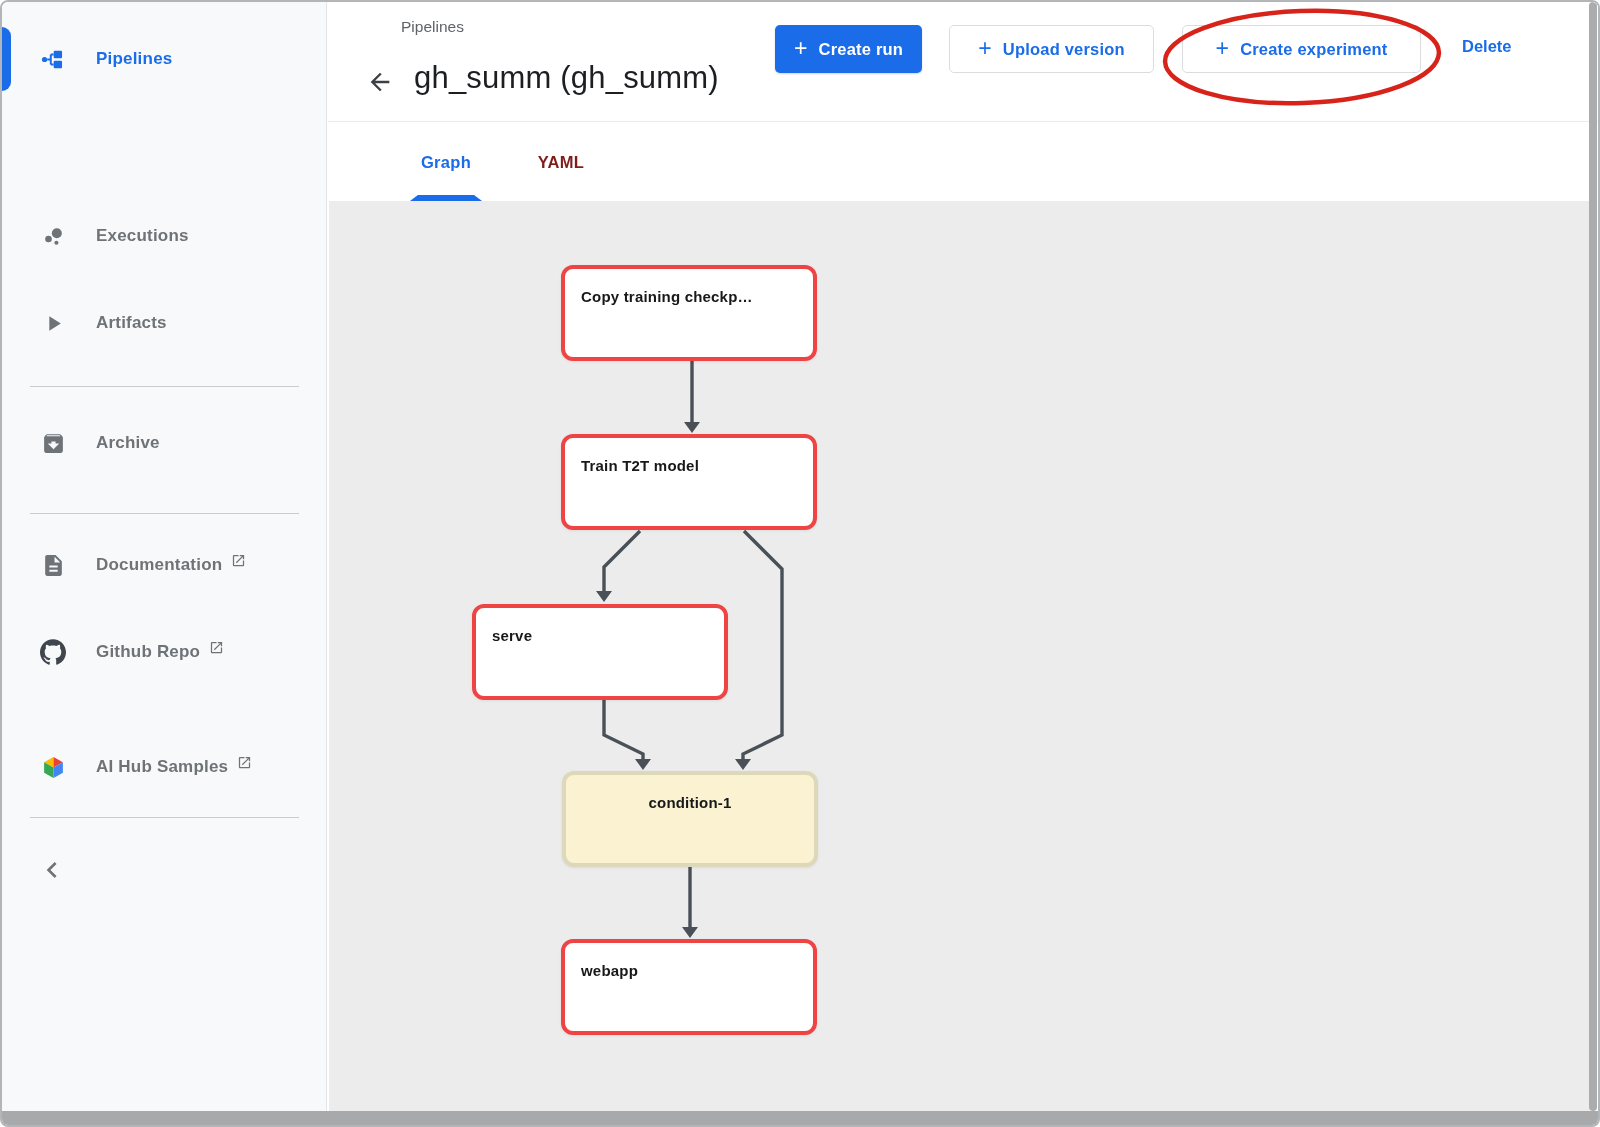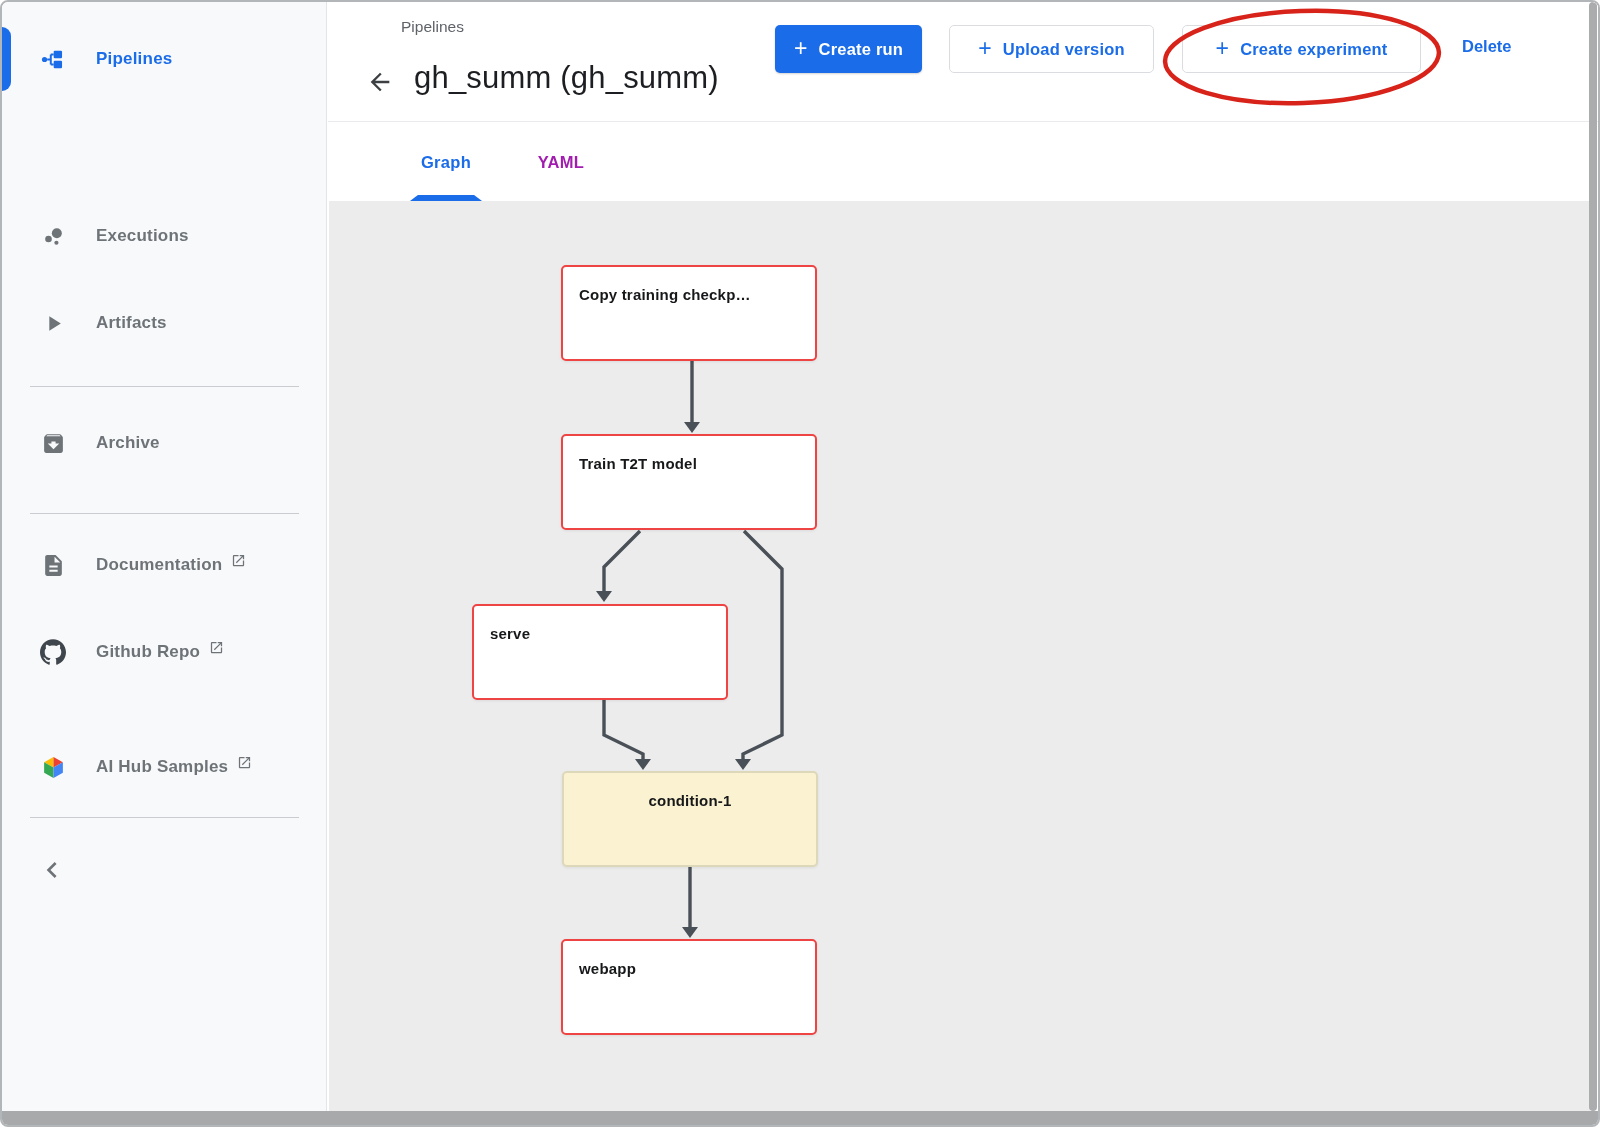--- a/index.html
+++ b/index.html
@@ -48,32 +48,32 @@
   .btn .plus { font-size:23px; font-weight:normal; margin-right:11px; transform:translateY(-1px); }
   .btn-primary { left:447px; width:147px; background:#1a6ce8; color:#fff; box-shadow:0 1px 2px rgba(0,0,0,.18); }
   .btn-outline { background:#fff; border:1px solid #dadce0; color:#1a6ce8; }
   .btn-upload { left:621px; width:205px; }
   .btn-create-exp { left:854px; width:239px; }
   .delete-link { position:absolute; left:1134px; top:35px; font-size:16.5px; font-weight:bold; color:#1a6ce8; cursor:pointer; }
   .annotation-svg { position:absolute; left:826px; top:0; width:296px; height:112px; pointer-events:none; }
 
   .tabbar { position:absolute; left:0; top:121px; right:0; height:78px; background:#fff;margin-left:44px; }
   .tab { position:absolute; top:0; height:78px; display:flex; align-items:center; justify-content:center;
-         font-size:16.5px; font-weight:bold; letter-spacing:.3px; cursor:pointer; color:#a21caf; }
+         font-size:16.5px; font-weight:bold; letter-spacing:.3px; cursor:pointer; color:#7f1d1d; }
   .tab-graph { left:38px; width:72px; color:#1a6ce8; }
   .tab-yaml { left:158px; width:62px; }
   .tab-underline { position:absolute; left:38px; bottom:0; width:72px; height:6px; background:#1a6ce8;
                    clip-path:polygon(11% 0, 89% 0, 100% 100%, 0 100%); }
 
   
   .graph-area { position:absolute; left:1px; top:199px; right:8px; bottom:0; background:#ececec; }
   .edges-svg { position:absolute; left:0; top:0; }
   .gnode {
     position:absolute; width:256px; height:96px; background:#fff;
-    border:2px solid #ef4444; border-radius:5px; padding:19px 16px 0 16px;
+    border:4px solid #ef4444; border-radius:12px; padding:19px 16px 0 16px;
     font-size:15px; font-weight:bold; color:#17181a; letter-spacing:.2px;
     box-shadow:0 1px 3px rgba(0,0,0,.07); cursor:pointer; white-space:nowrap; overflow:hidden;
   }
   .gnode.condition { background:#faf2d0; border-color:#ded8ba;text-align:center; }
   .n-copy   { left:232px; top:64px;  }
   .n-train  { left:232px; top:233px; }
   .n-serve  { left:143px; top:403px; }
   .n-cond   { left:233px; top:570px; }
   .n-webapp { left:232px; top:738px; }
 

